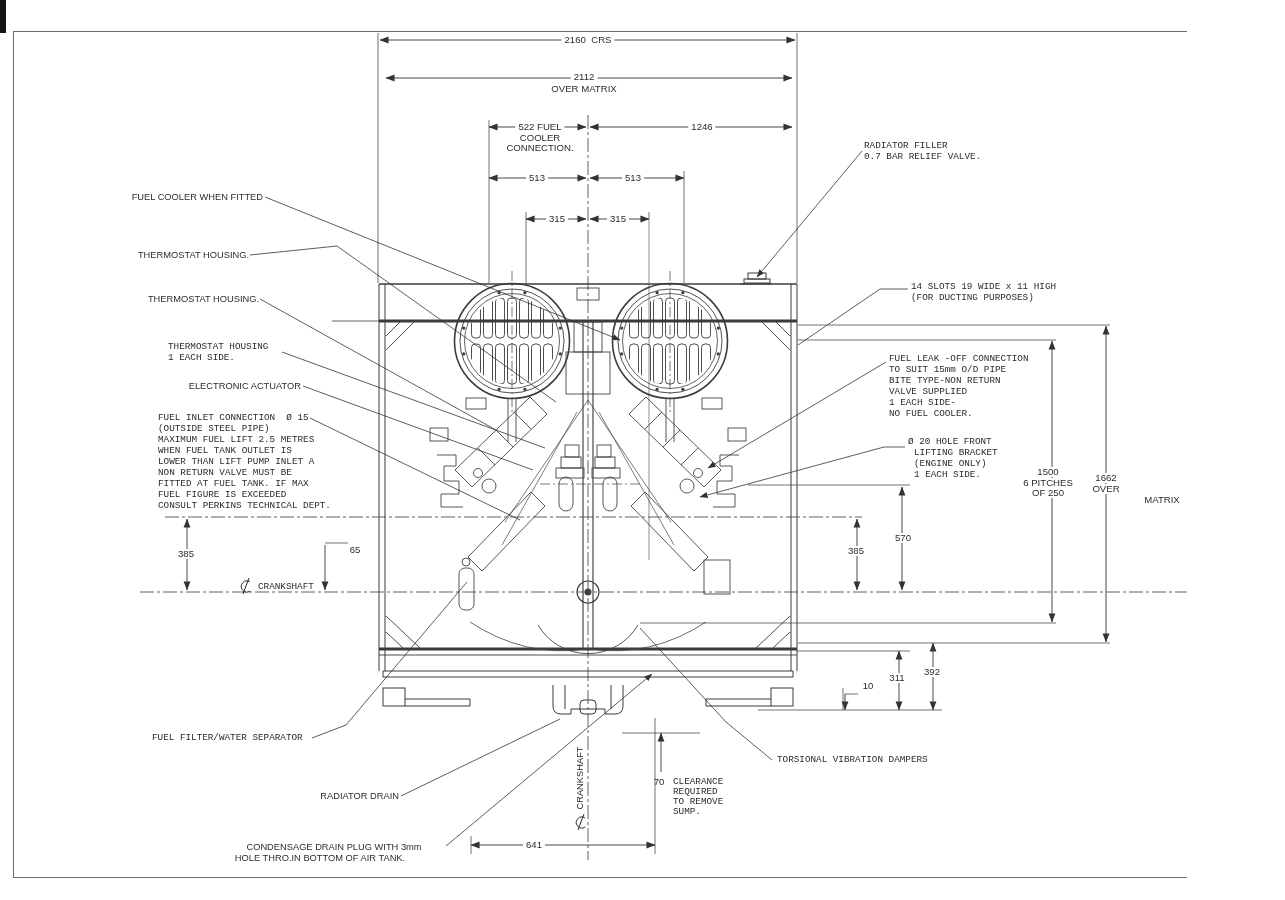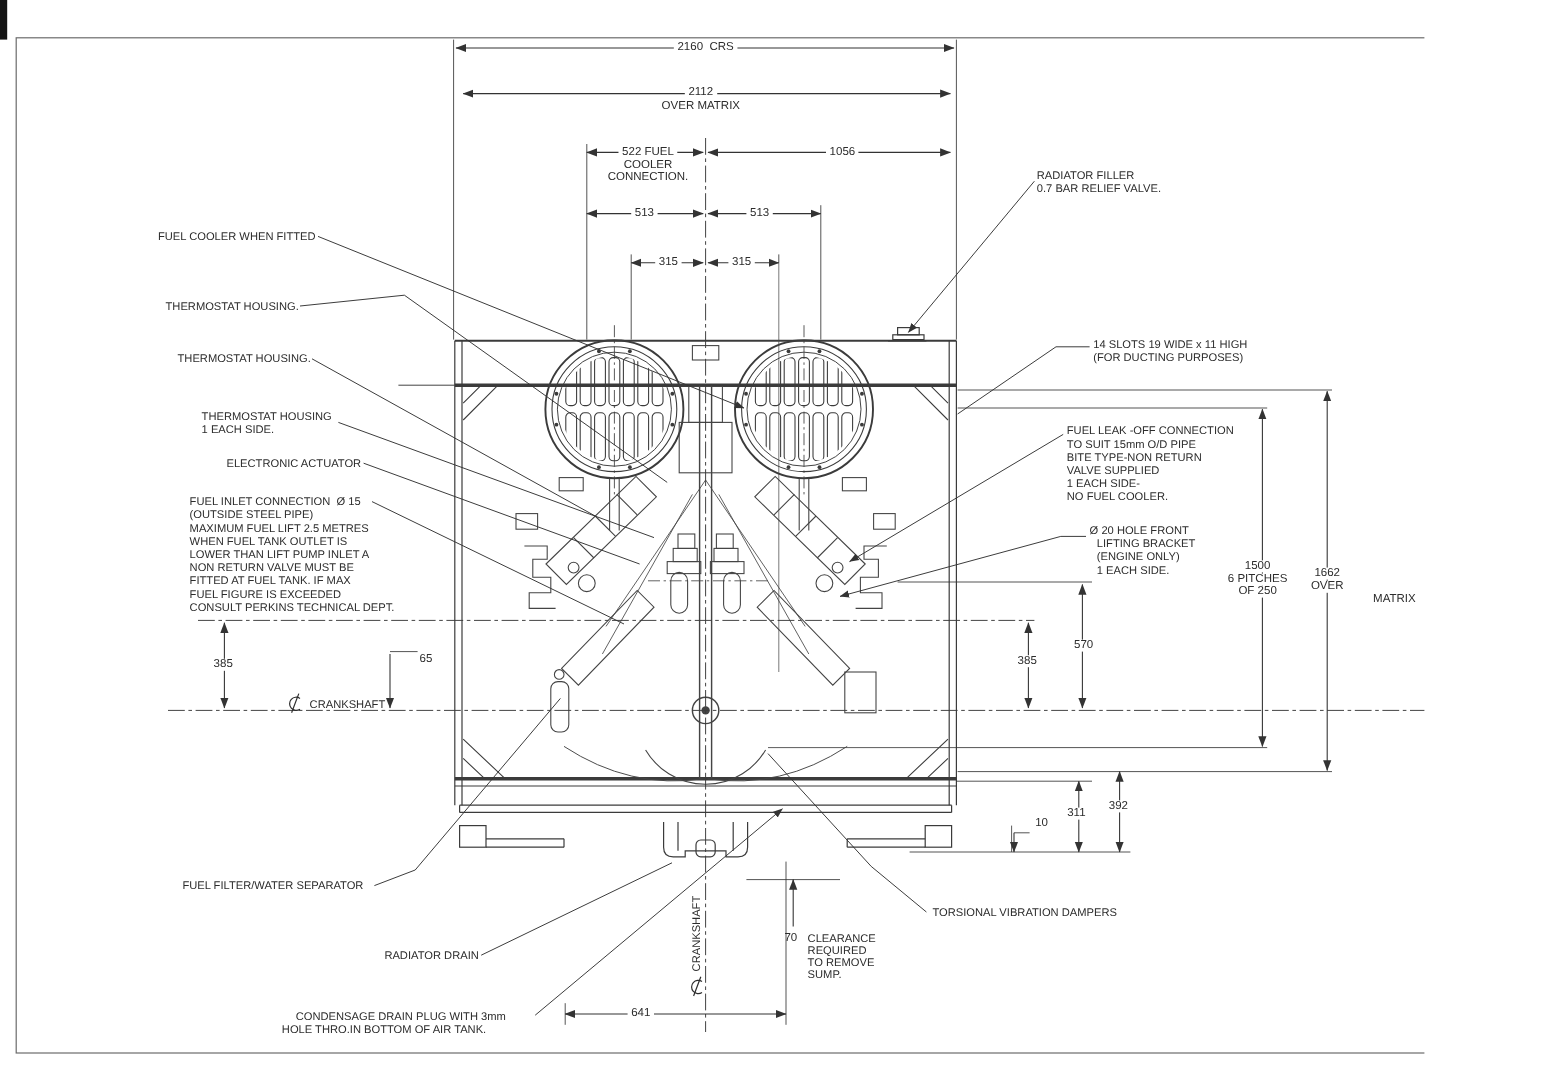--- a/index.html
+++ b/index.html
@@ -5,21 +5,21 @@
   html,body{margin:0;padding:0;background:#fff;}
   #page{position:relative;width:1187px;height:900px;background:#fff;overflow:hidden;
         font-family:"Liberation Sans",sans-serif;color:#2e2e2e;}
   #border-frame{position:absolute;left:13px;top:31px;width:1225px;height:845px;
         border:1px solid #6b6b6b;}
   #corner-strip{position:absolute;left:0;top:0;width:6px;height:33px;background:#141414;}
   svg{position:absolute;left:0;top:0;}
   .t{position:absolute;font-size:9.3px;line-height:10px;white-space:pre;color:#2c2c2c;}
   .c{transform:translate(-50%,-50%);}          
   .r{transform:translate(-100%,-50%);}         
-  .l{transform:translate(0,-50%);}             
+  .l{transform:translate(0,-50%);font-family:Liberation Mono, monospace;}             
   .wb{background:#fff;padding:0 3px;}
   .dim{font-size:9.6px;}
   #vertical-title{position:absolute;left:1242px;top:33px;writing-mode:vertical-rl;
         font-size:13.5px;font-weight:bold;letter-spacing:.6px;color:#111;}
   #watermark{position:absolute;left:756px;top:810px;font-size:82px;font-weight:bold;
         letter-spacing:7px;line-height:1;color:transparent;
         -webkit-text-stroke:2.6px #EFB452;pointer-events:none;z-index:5;}
   #watermark-reg{position:absolute;left:1252px;top:812px;font-size:30px;font-weight:bold;
         color:transparent;-webkit-text-stroke:1.8px #EFB452;pointer-events:none;z-index:5;}
   #crankshaft-bottom{transform:translate(-50%,-50%) rotate(-90deg);}
@@ -243,21 +243,21 @@
         <line x1="578" y1="830" x2="584" y2="814"></line>
     </g>
   </svg>
 
   <div class="t c wb dim" style="left:588px;top:40px">2160  CRS</div>
   <div class="t c wb dim" style="left:584px;top:77px">2112</div>
   <div class="t c wb dim" style="left:584px;top:89px">OVER MATRIX</div>
   <div class="t c wb dim" style="left:540px;top:127px">522 FUEL</div>
   <div class="t c wb dim" style="left:540px;top:138px">COOLER</div>
   <div class="t c wb dim" style="left:540px;top:148px">CONNECTION.</div>
-  <div class="t c wb dim" style="left:702px;top:127px">1056</div>
+  <div class="t c wb dim" style="left:702px;top:127px">1246</div>
   <div class="t c wb dim" style="left:537px;top:178px">513</div>
   <div class="t c wb dim" style="left:633px;top:178px">513</div>
   <div class="t c wb dim" style="left:557px;top:219px">315</div>
   <div class="t c wb dim" style="left:618px;top:219px">315</div>
   <div class="t c wb dim" style="left:186px;top:554px">385</div>
   <div class="t c dim" style="left:355px;top:550px">65</div>
   <div class="t c wb dim" style="left:856px;top:551px">385</div>
   <div class="t c wb dim" style="left:903px;top:538px">570</div>
   <div class="t c wb dim" style="left:1048px;top:472px">1500</div>
   <div class="t c wb dim" style="left:1048px;top:483px">6 PITCHES</div>

